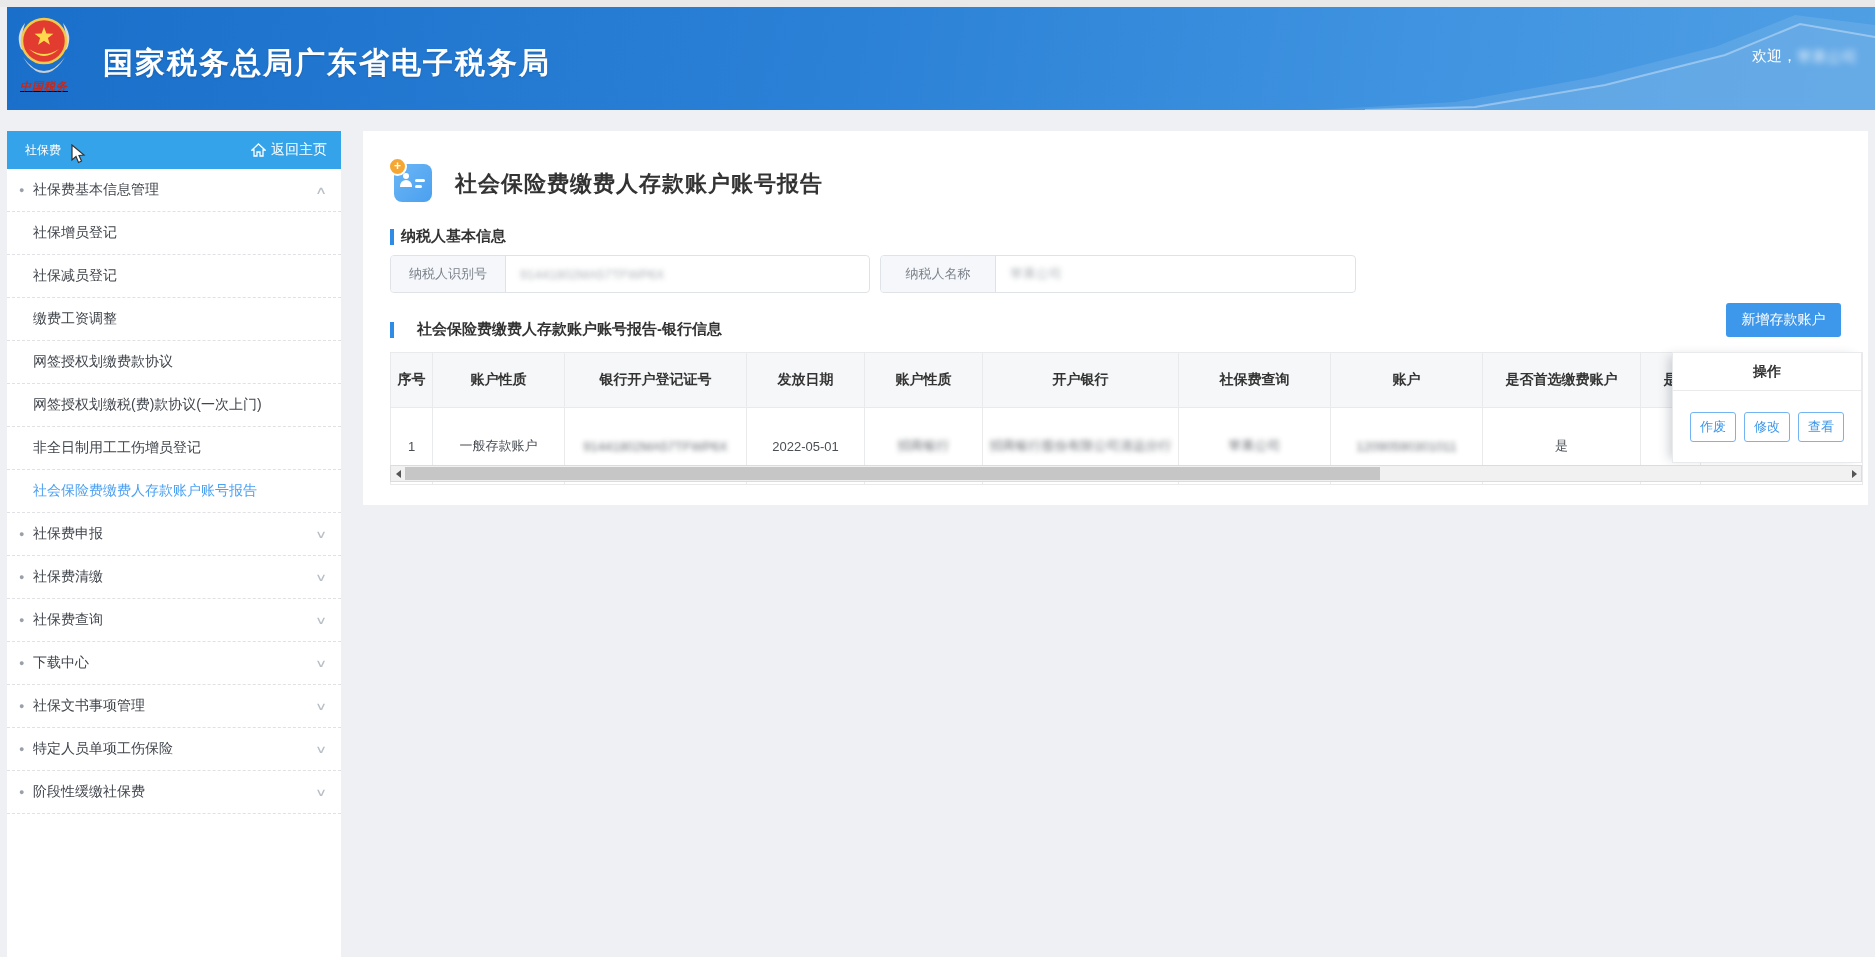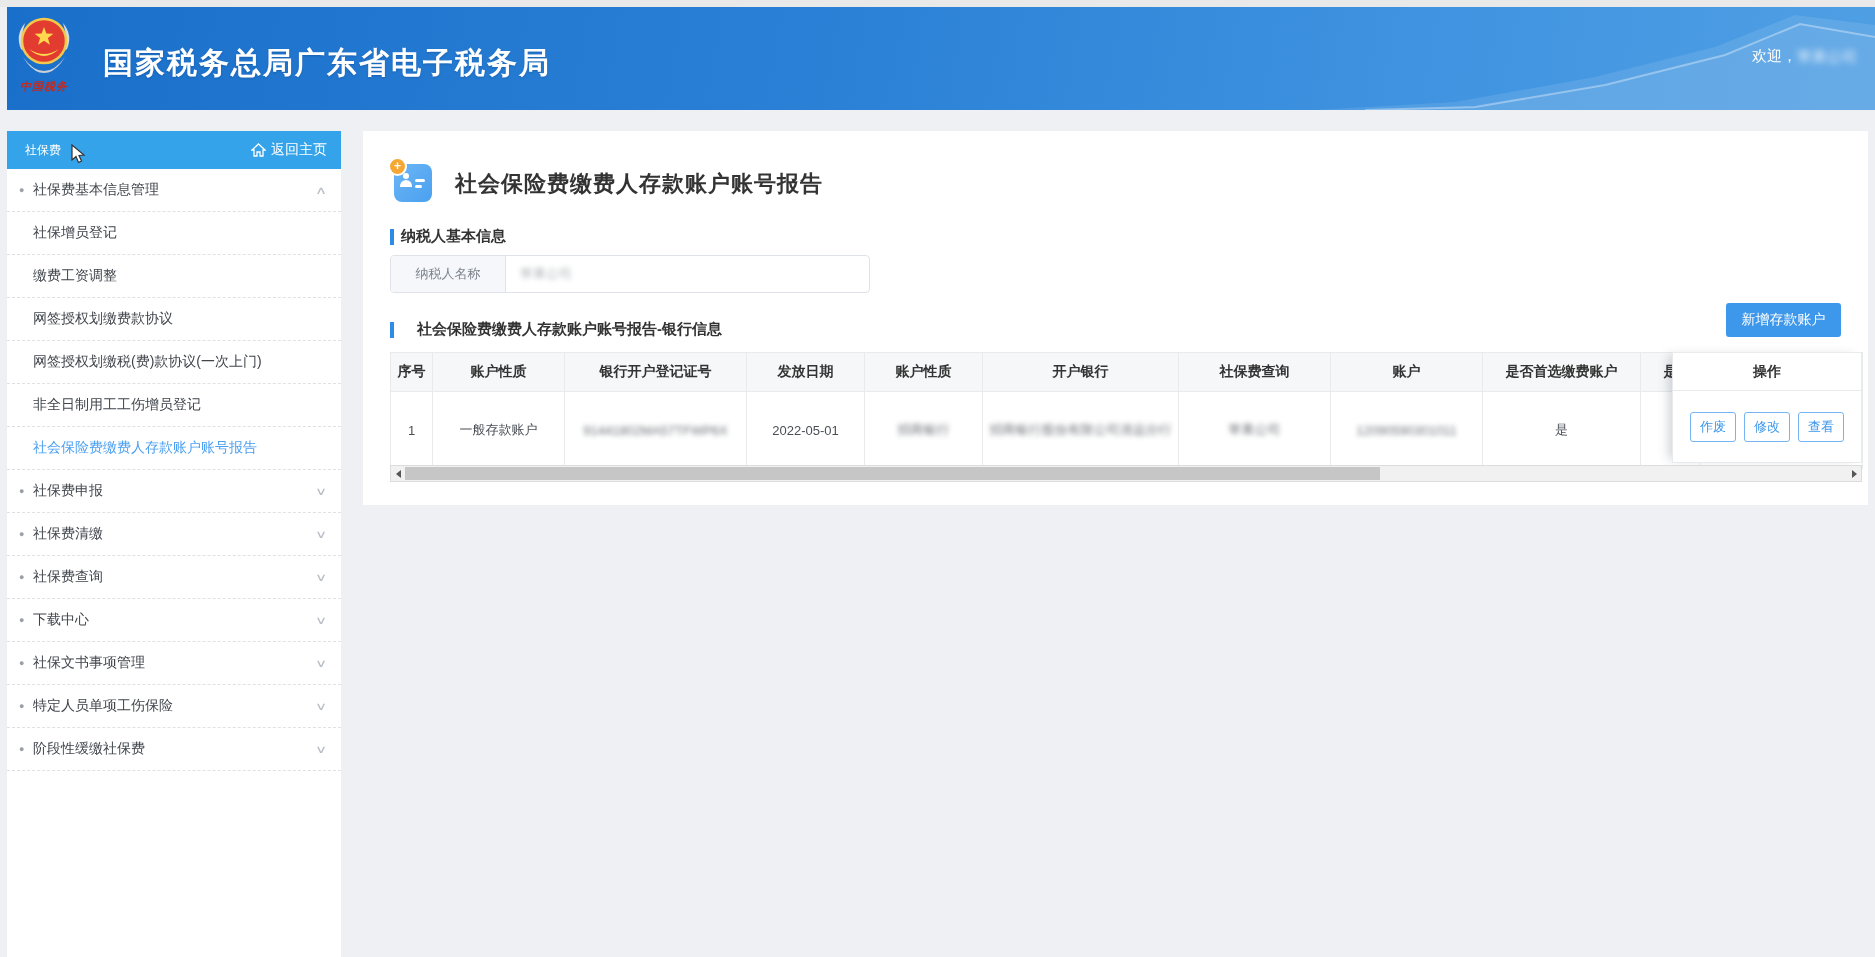--- a/index.html
+++ b/index.html
@@ -3,21 +3,21 @@
 <meta charset="utf-8">
 <style>
   html,body{margin:0;padding:0;background:#eef0f3;font-family:"Liberation Sans","DejaVu Sans",sans-serif;}
   .viewport{position:relative;width:1875px;height:957px;overflow:hidden;background:#eef0f3;}
   .top-strip{position:absolute;left:0;top:0;width:1875px;height:7px;background:#e9e9e9;}
 
   
   .banner{position:absolute;left:7px;top:7px;width:1868px;height:103px;
     background:linear-gradient(100deg,#1a6fca 0%,#2b81d6 45%,#3f93e0 75%,#4f9fe4 100%);overflow:hidden;}
   .greatwall{position:absolute;right:0;top:0;height:103px;width:980px;pointer-events:none;}
-  .emblem{position:absolute;left:6px;top:6px;width:62px;height:94px;text-align:center;}
+  .emblem{position:absolute;left:6px;top:6px;width:62px;height:94px;text-align:center;text-decoration:underline;}
   .emblem-caption{display:block;margin-top:-2px;font-size:11px;font-weight:bold;font-style:italic;color:#c22a1f;letter-spacing:1px;white-space:nowrap;}
   .site-title{position:absolute;left:88px;top:28px;margin:8px;font-size:30px;font-weight:bold;color:#ffffff;letter-spacing:2px;white-space:nowrap;text-shadow:0 1px 2px rgba(0,40,90,.25);}
   .welcome{position:absolute;right:18px;top:40px;font-size:15px;color:#ffffff;white-space:nowrap;}
   .welcome .blur-name{display:inline-block;vertical-align:middle;}
 
   
   .sidebar{position:absolute;left:7px;top:131px;width:334px;height:826px;background:#ffffff;}
   .sidebar-header{position:relative;height:38px;background:#35a3e9;color:#fff;display:flex;align-items:center;}
   .sidebar-title{font-size:12px;margin-left:18px;}
   .cursor-icon{margin-left:10px;margin-top:8px;}
@@ -47,21 +47,21 @@
   .sec2{top:189px;gap:23px;}
   .form-row{position:absolute;left:27px;top:124px;display:flex;gap:10px;}
   .field{display:flex;width:478px;height:36px;border:1px solid #dfe3e8;border-radius:4px;overflow:hidden;background:#fff;}
   .field + .field{width:474px;}
   .f-label{width:114px;background:#f5f7fa;color:#7b828c;font-size:13px;display:flex;align-items:center;justify-content:center;border-right:1px solid #dfe3e8;}
   .f-value{flex:1;display:flex;align-items:center;padding-left:14px;font-size:13px;color:#8a9099;}
   .add-btn{position:absolute;right:27px;top:172px;width:115px;height:34px;background:#3d97ea;color:#fff;border:none;border-radius:3px;font-size:14px;cursor:pointer;font-family:Liberation Sans, sans-serif;}
 
   
   .tbl{position:absolute;left:27px;top:221px;width:1472px;border-collapse:collapse;table-layout:fixed;}
-  .tbl th{height:38px;background:#f6f7f8;border:1px solid #e8eaec;font-size:14px;font-weight:bold;color:#333;text-align:center;padding:0 2px;overflow:hidden;white-space:nowrap;}
+  .tbl th{height:38px;background:#f6f7f8;border:1px solid #e8eaec;font-size:14px;font-weight:bold;color:#333;text-align:center;padding:8px 2px;overflow:hidden;white-space:nowrap;}
   .tbl td{height:72px;border:1px solid #e8eaec;font-size:13px;color:#4a4f56;text-align:center;padding:2px 6px;word-break:break-all;}
   .blurred{filter:blur(2.5px);opacity:.8;color:#9aa0a6;}
   .blur-strong{filter:blur(3px);opacity:.85;}
 
   .ops-panel{position:absolute;left:1309px;top:221px;width:190px;height:111px;background:#ffffff;
     box-shadow:-7px 0 10px -4px rgba(60,70,90,.25);border:1px solid #e8eaec;box-sizing:border-box;}
   .ops-head{height:37px;display:flex;align-items:center;justify-content:center;font-size:14px;font-weight:bold;color:#333;border-bottom:1px solid #e8eaec;}
   .ops-btns{height:72px;display:flex;align-items:center;justify-content:center;gap:8px;}
   .op-btn{background:#fff;border:1px solid #74b4f3;color:#3d97ea;font-size:13px;border-radius:3px;padding:5px 9px;cursor:pointer;font-family:inherit;}
 
@@ -119,20 +119,23 @@
     <nav>
       <div class="s-item group">
         <span class="bullet">●</span>
         <span class="lbl">社保费基本信息管理</span>
         <span class="chev">∧</span>
       </div>
       <div class="s-item sub">
         <span class="lbl">社保增员登记</span>
       </div>
       <div class="s-item sub">
+        <span class="lbl">社保减员登记</span>
+      </div>
+      <div class="s-item sub">
         <span class="lbl">缴费工资调整</span>
       </div>
       <div class="s-item sub">
         <span class="lbl">网签授权划缴费款协议</span>
       </div>
       <div class="s-item sub">
         <span class="lbl">网签授权划缴税(费)款协议(一次上门)</span>
       </div>
       <div class="s-item sub">
         <span class="lbl">非全日制用工工伤增员登记</span>
@@ -189,20 +192,24 @@
       <div class="plus-badge">+</div>
     </div>
     <h2 class="page-title">社会保险费缴费人存款账户账号报告</h2>
 
     <div class="section-h sec1">
       <i class="bar"></i>
       <span>纳税人基本信息</span>
     </div>
 
     <div class="form-row">
+      <div class="field">
+        <span class="f-label">纳税人识别号</span>
+        <span class="f-value blurred">91441802MA57TFWP6X</span>
+      </div>
       <div class="field">
         <span class="f-label">纳税人名称</span>
         <span class="f-value blurred">苹果公司</span>
       </div>
     </div>
 
     <div class="section-h sec2">
       <i class="bar"></i>
       <span>社会保险费缴费人存款账户账号报告-银行信息</span>
     </div>

